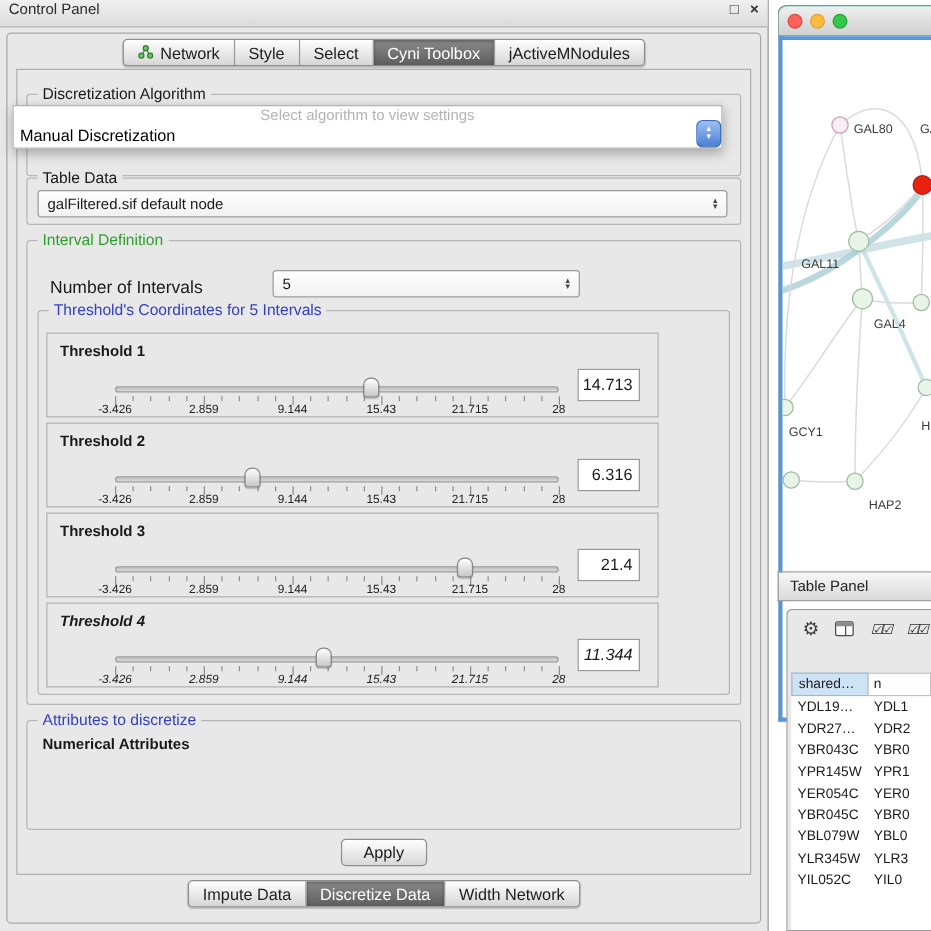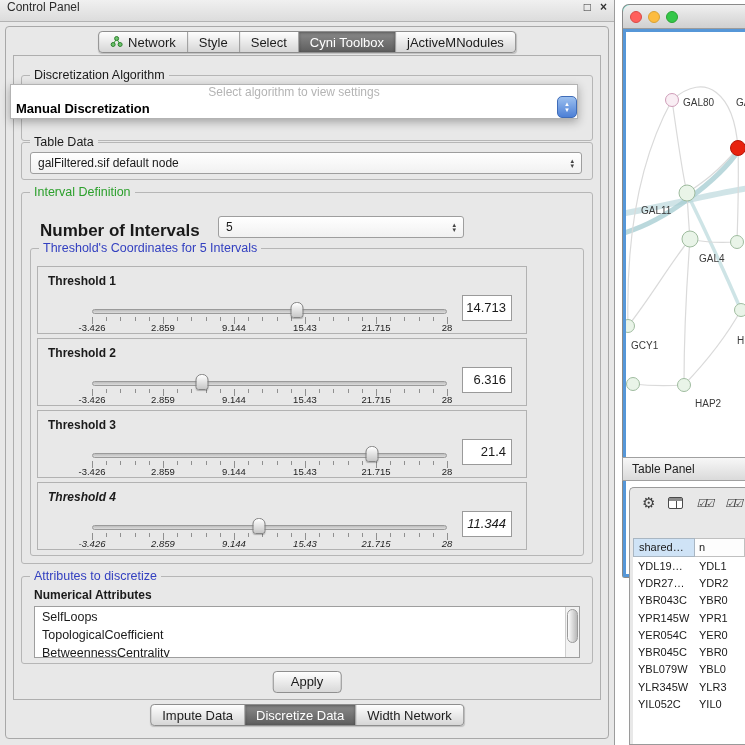--- a/index.html
+++ b/index.html
@@ -31,31 +31,31 @@
 
   #algo-group{left:21px;top:75px;width:572px;height:66px}
   #algo-combo{position:absolute;left:30px;top:96px;width:548px;height:22px;background:#fff;border:1px solid #9e9e9e;border-radius:11px;z-index:1}
   #algo-cap{position:absolute;left:557px;top:96px;width:20px;height:22px;border-radius:5px;z-index:60;
     background:linear-gradient(#9cc0ef,#4c7fd6);border:1px solid #3f6cb8;display:flex;flex-direction:column;
     align-items:center;justify-content:center;color:#fff;font-size:7px;line-height:6px}
   #algo-popup{position:absolute;left:10px;top:84px;width:568px;background:#fff;border:1px solid #b3b3b3;
     box-shadow:0 3px 9px rgba(0,0,0,.3);z-index:50;padding-bottom:2px}
   .popup-placeholder{text-align:center;color:#b4b4b4;font-size:12px;height:15px;line-height:15px}
   .popup-option{font-size:13px;padding:1px 5px;height:16px;line-height:15px;color:#000}
-  .popup-option.first{font-weight:bold}
+  .popup-option.first{font-weight:normal}
 
   #tabledata-group{left:21px;top:142px;width:572px;height:38px}
   .mac-combo{position:absolute;background:linear-gradient(#ffffff,#f1f1f1);border:1px solid #9e9e9e;border-radius:3px;
     display:flex;align-items:center;padding:0 7px;font-size:12px;height:22px}
   .combo-arrows{margin-left:auto;display:flex;flex-direction:column;align-items:center;font-size:7px;line-height:5.5px;color:#444}
   .combo-arrows i,#algo-cap i{font-style:normal}
   #tabledata-combo{left:30px;top:152px;width:552px}
 
   #interval-group{left:21px;top:192px;width:572px;height:372px}
-  #numint-label{position:absolute;left:40px;top:221px;font-weight:bold;font-size:17px}
+  #numint-label{position:absolute;left:40px;top:221px;font-weight:normal;font-size:14px}
   #numint-combo{left:218px;top:216px;width:246px}
   #thresh-group{left:30px;top:248px;width:554px;height:308px}
 
   .threshold-panel{position:absolute;left:6px;width:490px;height:68px;border:1px solid #b2b2b2;background:#e8e8e8}
   .tp-label{position:absolute;left:10px;top:7px;font-weight:bold;font-size:12px}
   .tp-track{position:absolute;left:54px;top:42px;width:355px;height:5px;border:1px solid #9a9a9a;border-radius:3px;
     background:linear-gradient(#bdbdbd,#dcdcdc)}
   .tp-ticks{position:absolute;left:54px;top:50px;width:355px;height:8px}
   .tp-ticks i{position:absolute;width:1px;height:4px;background:#8f8f8f;top:0}
   .tp-ticks i.major{height:7px}
@@ -356,30 +356,20 @@
           <div class="tp-thumb" style="left: 220.8px;"></div>
           <div class="tp-value">11.344</div>
         </div>
       </div>
   </div>
 
   <div id="attr-group" class="groupbox">
     <span class="gb-label gb-blue">Attributes to discretize</span>
   </div>
   <div id="attr-title">Numerical Attributes</div>
-  <div id="attr-list-wrap">
-    <div id="attr-list">
-        <div class="list-item">SelfLoops</div>
-        <div class="list-item">TopologicalCoefficient</div>
-        <div class="list-item">BetweennessCentrality</div>
-      </div>
-    <div id="attr-scrollbar">
-      <div id="attr-scroll-thumb"></div>
-    </div>
-  </div>
 
   <div id="apply-btn">Apply</div>
 
   <div id="bottom-tabs" class="seg-control">
       <div class="seg">
         <span>Impute Data</span>
       </div>
       <div class="seg active">
         <span>Discretize Data</span>
       </div>

